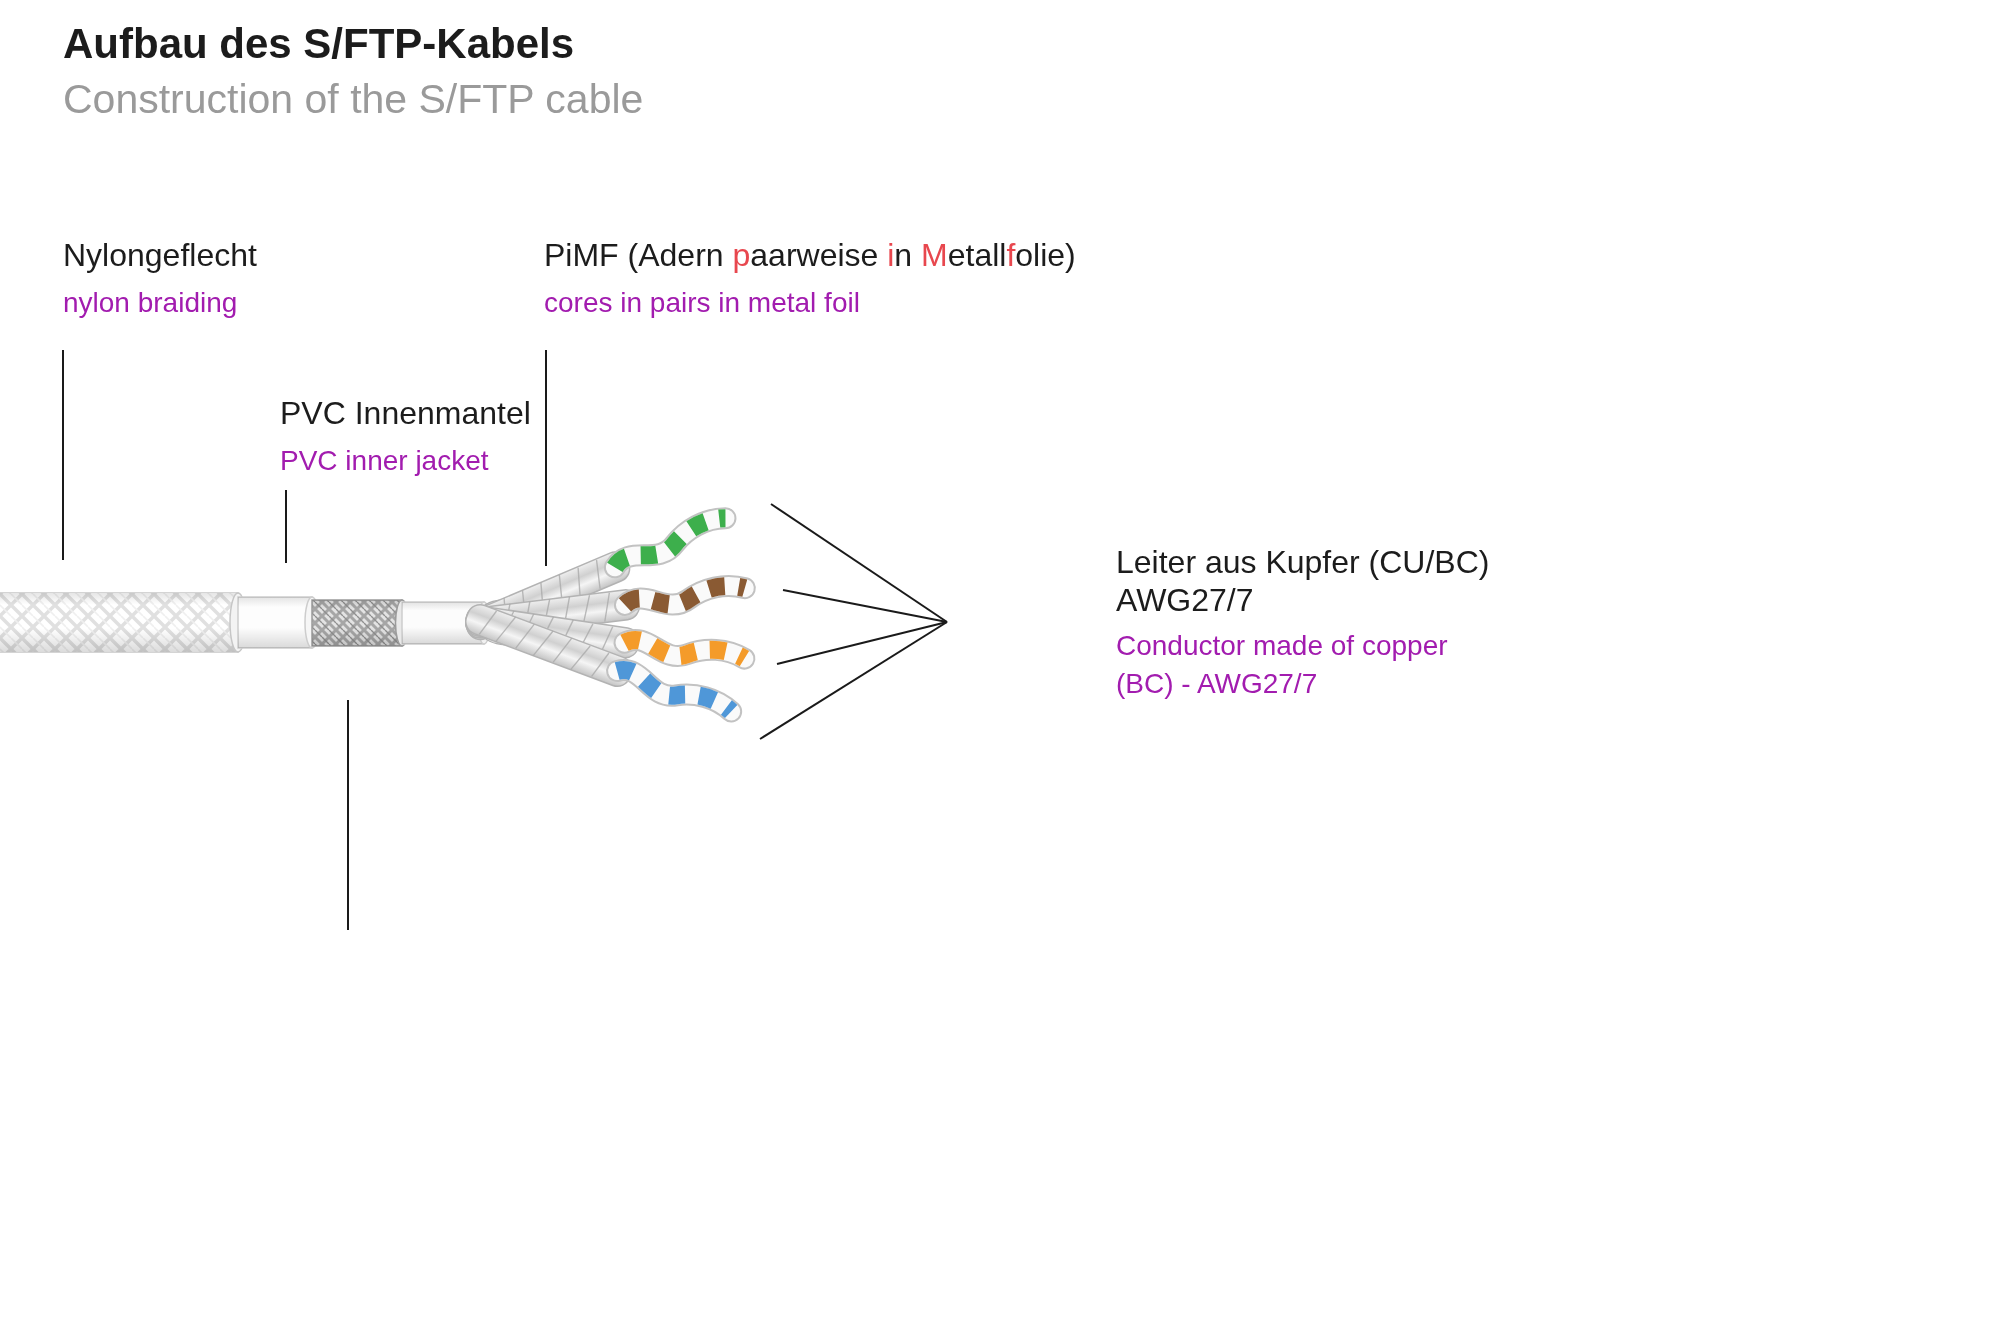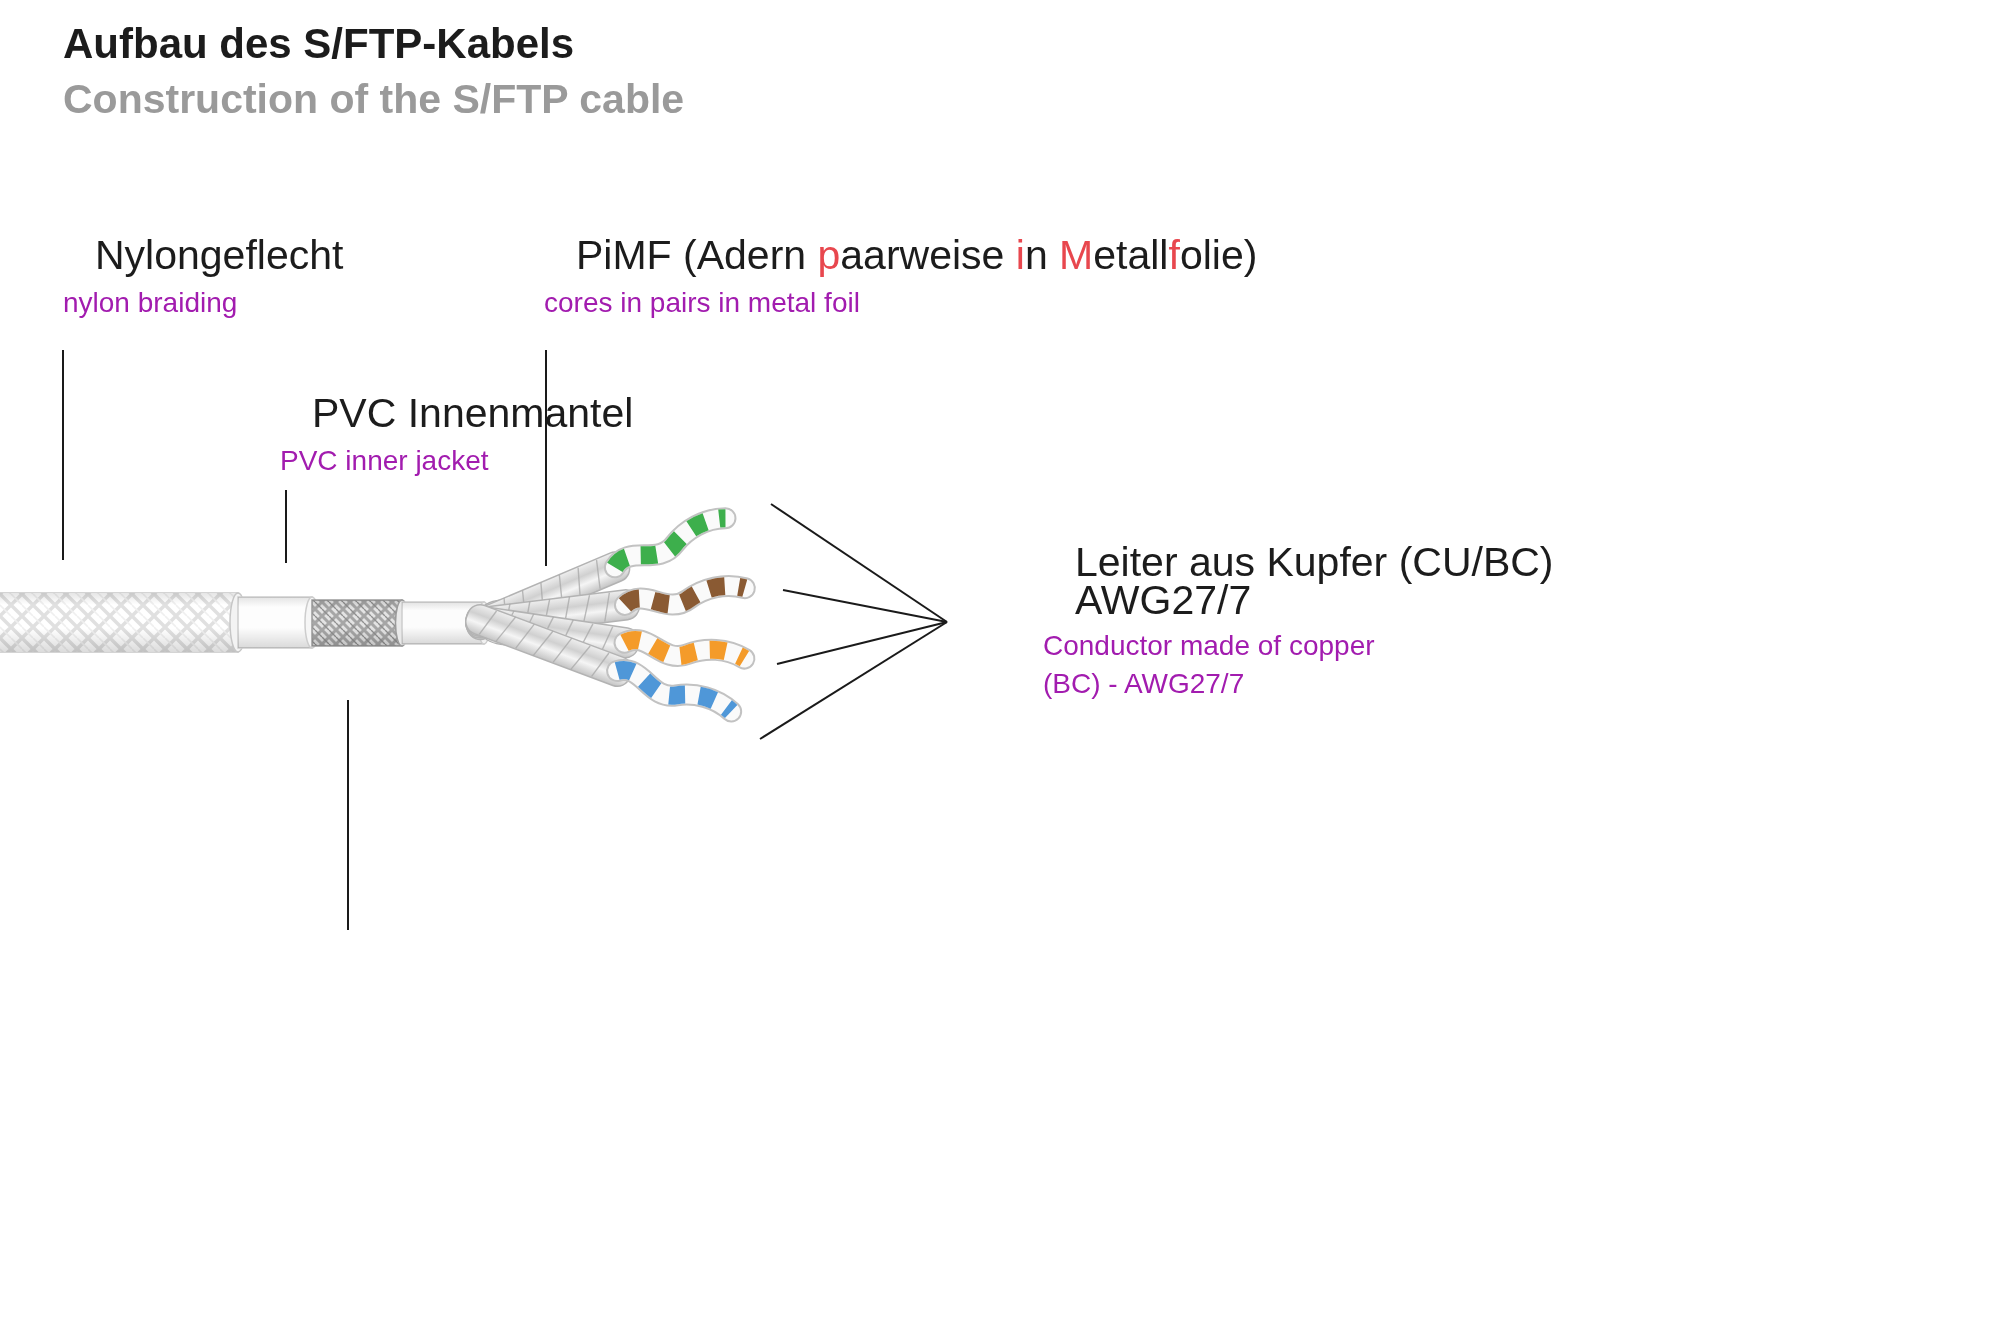--- a/index.html
+++ b/index.html
@@ -4,22 +4,22 @@
 <style>
   * { margin: 0; padding: 0; box-sizing: border-box; }
   html, body {
     width: 2000px; height: 1334px;
     background: #ffffff;
     font-family: "Liberation Sans", sans-serif;
   }
   .stage { position: relative; width: 1980px; height: 1334px; overflow: hidden; background:#fff; }
   .abs { position: absolute; }
   .title { left: 63px; top: 20px; font-size: 42px; font-weight: 700; color: #1c1c1c; letter-spacing: 0; }
-  .subtitle { left: 63px; top: 76px; font-size: 41px; font-weight: 700; color: #9a9a9a; }
-  .de { color: #1c1c1c; font-size: 41px; line-height: 47px; font-weight: 400; margin-left: 32px; }
+  .subtitle { left: 63px; top: 76px; font-size: 41px; font-weight: 400; color: #9a9a9a; }
+  .de { color: #1c1c1c; font-size: 32px; line-height: 47px; font-weight: 400; }
   .en { color: #a21caf; font-size: 28px; line-height: 47px; font-weight: 400; }
   .red { color: #e8474e; }
   .cl { line-height: 38px; }
   .en-gap { margin-top: 8px; }
   svg { display: block; }
 </style>
 </head>
 <body>
 
 <div class="stage">
@@ -138,21 +138,21 @@
   <div class="abs" style="left:280px; top:390px">
     <div class="de">PVC Innenmantel</div>
     <div class="en">PVC inner jacket</div>
   </div>
 
   <div class="abs" style="left:544px; top:232px">
     <div class="de"><span>PiMF (Adern </span><span class="red">p</span><span>aarweise </span><span class="red">i</span><span>n </span><span class="red">M</span><span>etall</span><span class="red">f</span><span>olie)</span></div>
     <div class="en">cores in pairs in metal foil</div>
   </div>
 
-  <div class="abs" style="left:1043px; top:543px">
+  <div class="abs" style="left:1116px; top:543px">
     <div class="de cl">Leiter aus Kupfer (CU/BC)</div>
     <div class="de cl">AWG27/7</div>
     <div class="en cl en-gap">Conductor made of copper</div>
     <div class="en cl">(BC) - AWG27/7</div>
   </div>
 
 
 </div>
 
 </body></html>

